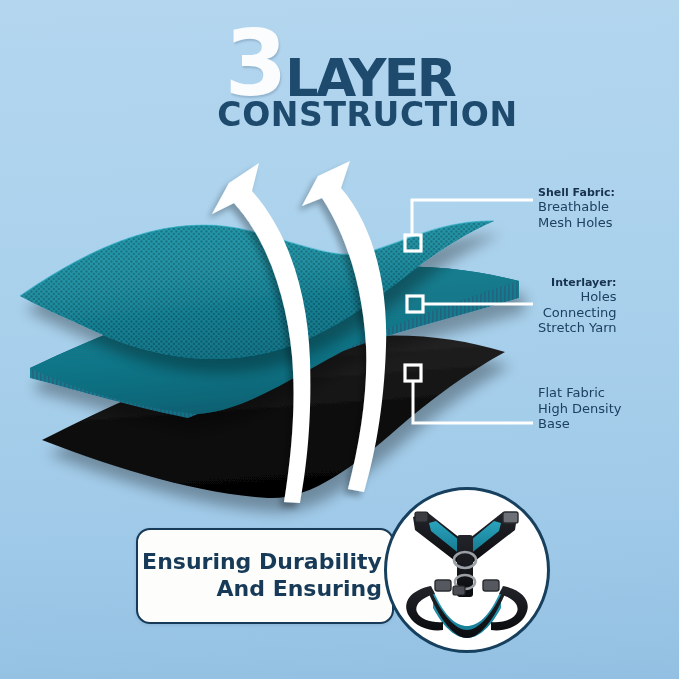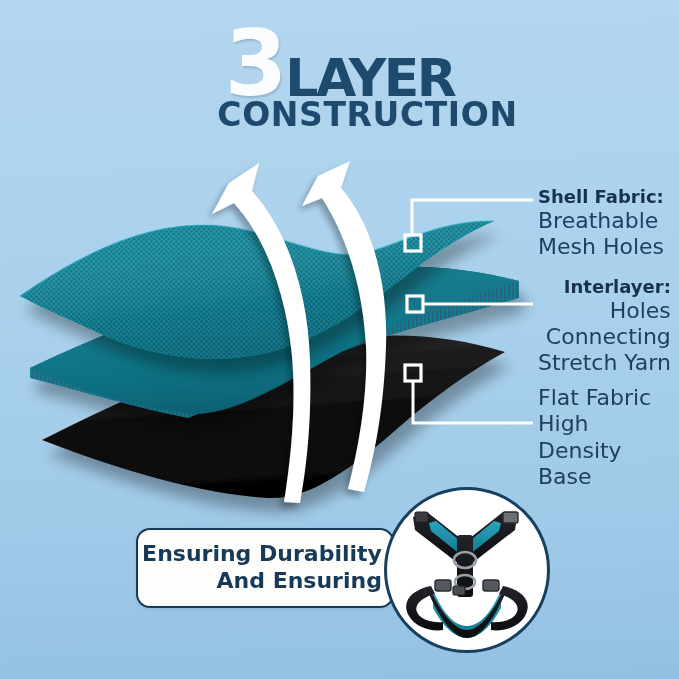--- a/index.html
+++ b/index.html
@@ -43,26 +43,26 @@
 
   
   #layers{position:absolute;left:0;top:0;width:679px;height:679px;}
 
   
   .callout-text{
     position:absolute;color:#1d3d5c;
     font-family:"DejaVu Sans", sans-serif;
     line-height:1.2;
   }
-  .callout-head{font-size:18px;font-weight:bold;color:#18324d;display:block;}
-  .callout-body{font-size:22px;font-weight:normal;color:#1d4060;display:block;}
+  .callout-head{font-size:11px;font-weight:bold;color:#18324d;display:block;}
+  .callout-body{font-size:13px;font-weight:normal;color:#1d4060;display:block;}
 
   
   #banner{
-    position:absolute;left:136px;top:528px;width:258px;height:80px;
+    position:absolute;left:136px;top:528px;width:258px;height:96px;
     background:#fdfdfb;border:2px solid #173a58;border-radius:14px;
     box-sizing:border-box;
     display:flex;align-items:center;justify-content:center;
     box-shadow:0 1px 3px rgba(30,60,90,0.12);
   }
   #banner-text{
     color:#173a58;font-size:22px;font-weight:bold;line-height:1.22;
     text-align:right;padding-right:6px;
     font-family:"DejaVu Sans", sans-serif;
   }

